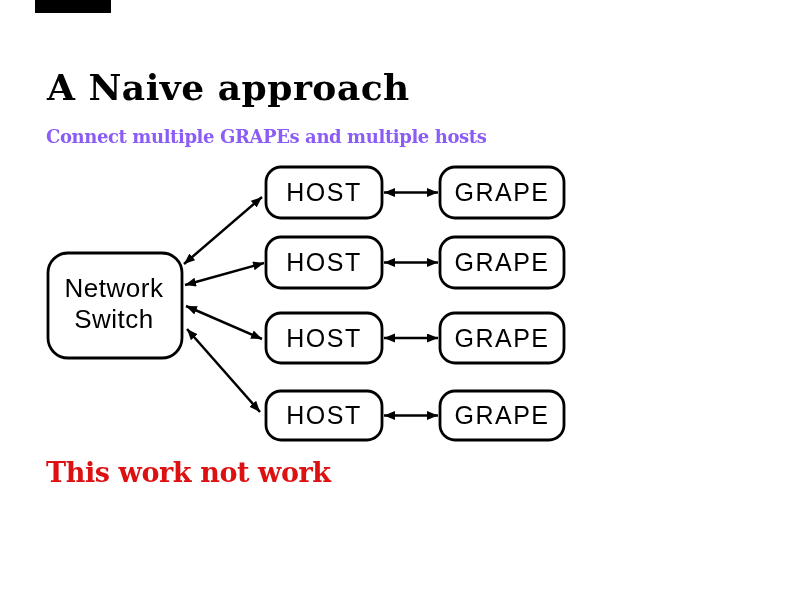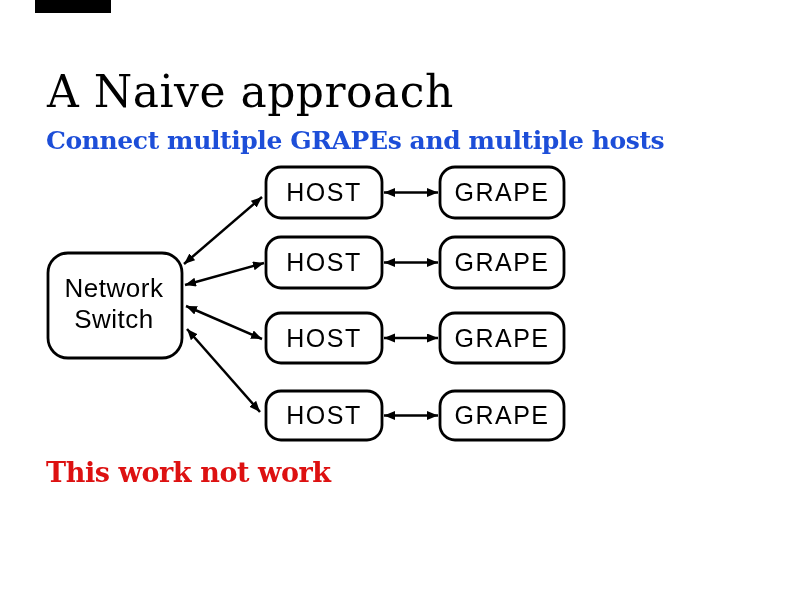--- a/index.html
+++ b/index.html
@@ -11,32 +11,32 @@
     font-family: "DejaVu Serif", serif;
   }
   .black-bar {
     position: absolute;
     left: 35px; top: 0; width: 76px; height: 13px;
     background: #000000;
   }
   .title {
     position: absolute;
     left: 47px; top: 66px;
-    font-size: 44px;
-    font-weight: normal;
+    font-size: 36px;
+    font-weight: bold;
     color: #000000;
     white-space: nowrap;
     letter-spacing: 0.5px;
   }
   .subtitle {
     position: absolute;
     left: 46px; top: 126px;
-    font-size: 25px;
+    font-size: 18px;
     font-weight: bold;
-    color: #1d4ed8;
+    color: #8b5cf6;
     white-space: nowrap;
     letter-spacing: -0.4px;
   }
   .conclusion {
     position: absolute;
     left: 46px; top: 457px;
     font-size: 27px;
     font-weight: bold;
     color: #DD1111;
     white-space: nowrap;

